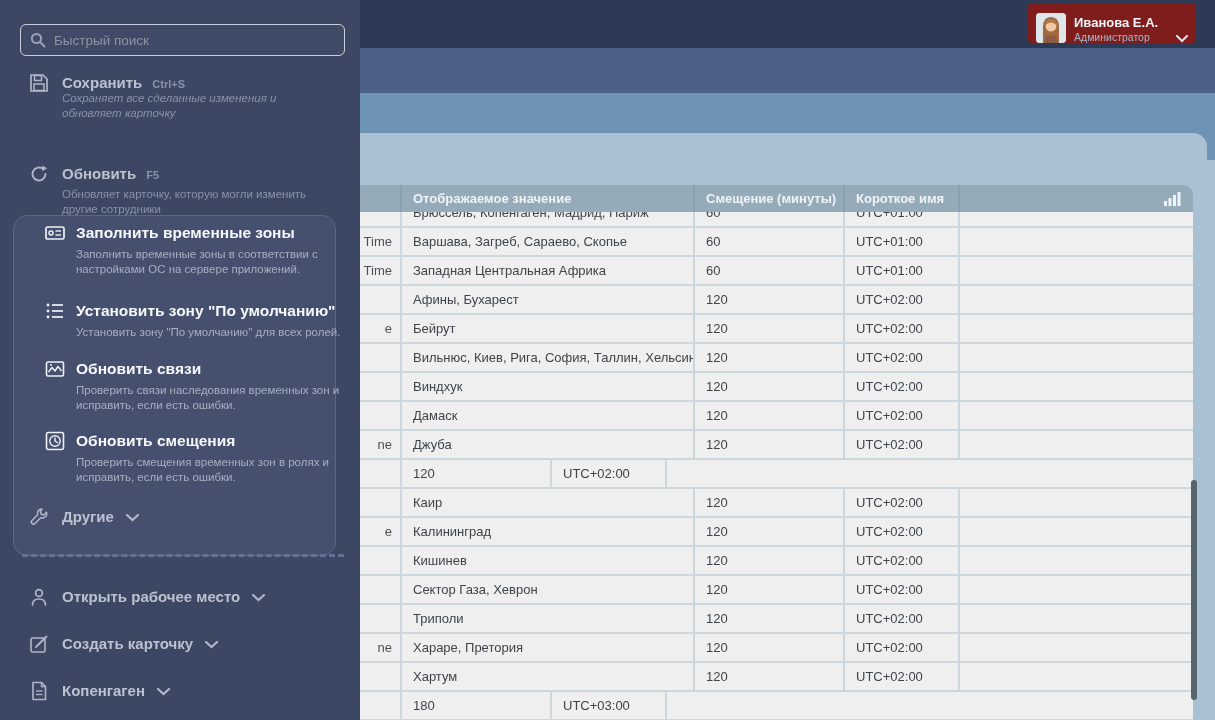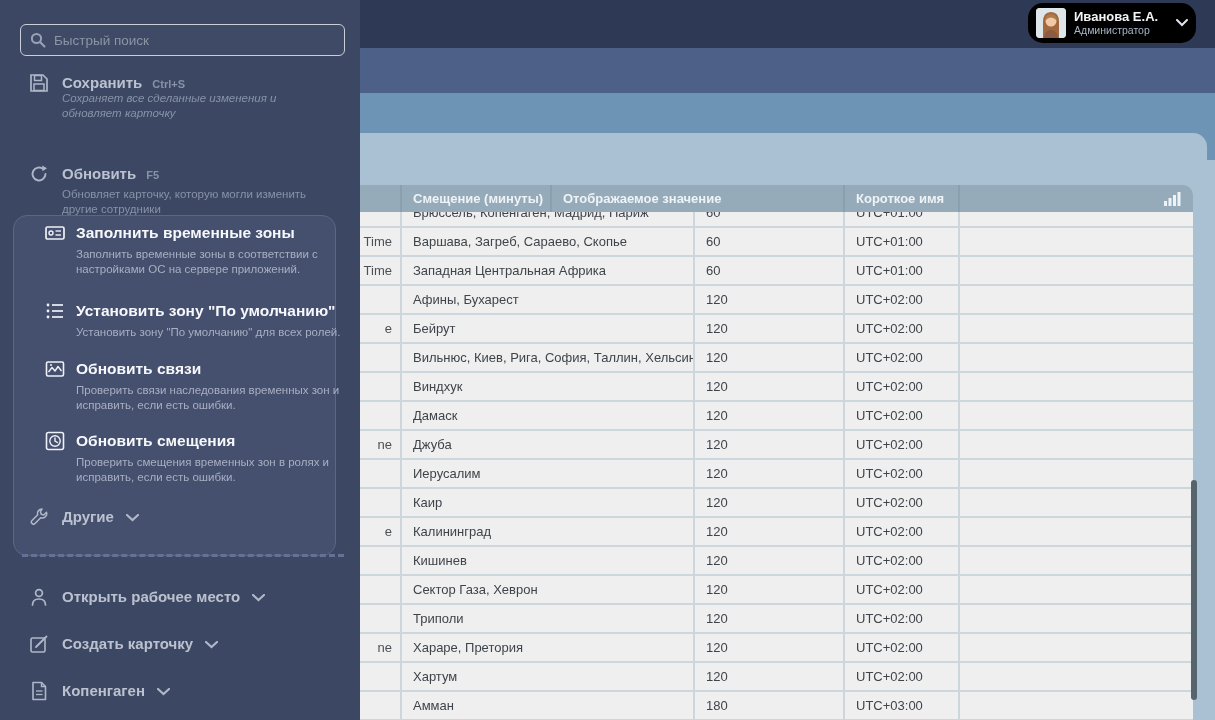--- a/index.html
+++ b/index.html
@@ -9,21 +9,21 @@
   
   .band { position:absolute; left:0; right:0; }
   .band-top    { top:0;   height:48px;  background:#2e3a55; }
   .band-second { top:48px; height:45px; background:#4d6088; }
   .band-third  { top:93px; height:67px; background:#6d93b5; }
   .content-card { position:absolute; left:-20px; right:8px; top:133px; bottom:0;
                   background:#a9c1d2; border-radius:14px 14px 0 0; }
 
   
   .user-card { position:absolute; top:3px; left:1028px; width:168px; height:40px;
-               background:#000000; border-radius:15px; display:flex; align-items:center;
+               background:#7f1d1d; border-radius:4px; display:flex; align-items:flex-end;
                padding:0 8px; gap:8px; }
   .avatar { width:30px; height:30px; border-radius:4px; overflow:hidden; flex:0 0 auto; background:#cfd8e2; }
   .user-meta { flex:1; line-height:1.15; overflow:hidden; }
   .user-name { color:#f2f4f8; font-size:13px; font-weight:bold; white-space:nowrap; }
   .user-role { color:#a9b3c9; font-size:10.5px; white-space:nowrap; }
   .user-chevron { flex:0 0 auto; }
 
   
   .sidebar { position:absolute; left:0; top:0; width:360px; height:720px;
              background:#3b4763; z-index:5; }
@@ -101,22 +101,22 @@
   <span class="user-chevron">
     <svg class="icon-svg" width="12" height="8" viewBox="0 0 12 8">
         <polyline points="1,1 6,6 11,1" fill="none" stroke="#dfe4ee" stroke-width="2" stroke-linecap="round"></polyline>
       </svg>
   </span>
 </div>
 
 <div class="table-wrap">
   <div class="thead">
     <div class="tcell c1"></div>
+    <div class="tcell c2">Отображаемое значение</div>
     <div class="tcell c3">Смещение (минуты)</div>
-    <div class="tcell c2">Отображаемое значение</div>
     <div class="tcell c4">Короткое имя</div>
     <div class="tcell c5">
       <span>
         <svg class="icon-svg" width="17" height="14" viewBox="0 0 17 14">
           <rect x="0" y="9" width="3" height="5" fill="#eef3f7"></rect>
           <rect x="4.5" y="6" width="3" height="8" fill="#eef3f7"></rect>
           <rect x="9" y="3" width="3" height="11" fill="#eef3f7"></rect>
           <rect x="13.5" y="0" width="3" height="14" fill="#eef3f7"></rect>
         </svg>
       </span>
@@ -181,21 +181,20 @@
       </div>
       <div class="trow">
         <div class="tcell c1">ne</div>
         <div class="tcell c2">Джуба</div>
         <div class="tcell c3">120</div>
         <div class="tcell c4">UTC+02:00</div>
         <div class="tcell c5"></div>
       </div>
       <div class="trow">
         <div class="tcell c1"></div>
-        <div class="tcell c2">Иерусалим</div>
         <div class="tcell c3">120</div>
         <div class="tcell c4">UTC+02:00</div>
         <div class="tcell c5"></div>
       </div>
       <div class="trow">
         <div class="tcell c1"></div>
         <div class="tcell c2">Каир</div>
         <div class="tcell c3">120</div>
         <div class="tcell c4">UTC+02:00</div>
         <div class="tcell c5"></div>
@@ -237,21 +236,20 @@
       </div>
       <div class="trow">
         <div class="tcell c1"></div>
         <div class="tcell c2">Хартум</div>
         <div class="tcell c3">120</div>
         <div class="tcell c4">UTC+02:00</div>
         <div class="tcell c5"></div>
       </div>
       <div class="trow">
         <div class="tcell c1"></div>
-        <div class="tcell c2">Амман</div>
         <div class="tcell c3">180</div>
         <div class="tcell c4">UTC+03:00</div>
         <div class="tcell c5"></div>
       </div>
     </div>
 </div>
 
 <div class="scroll-thumb"></div>
 
 <div class="sidebar">

